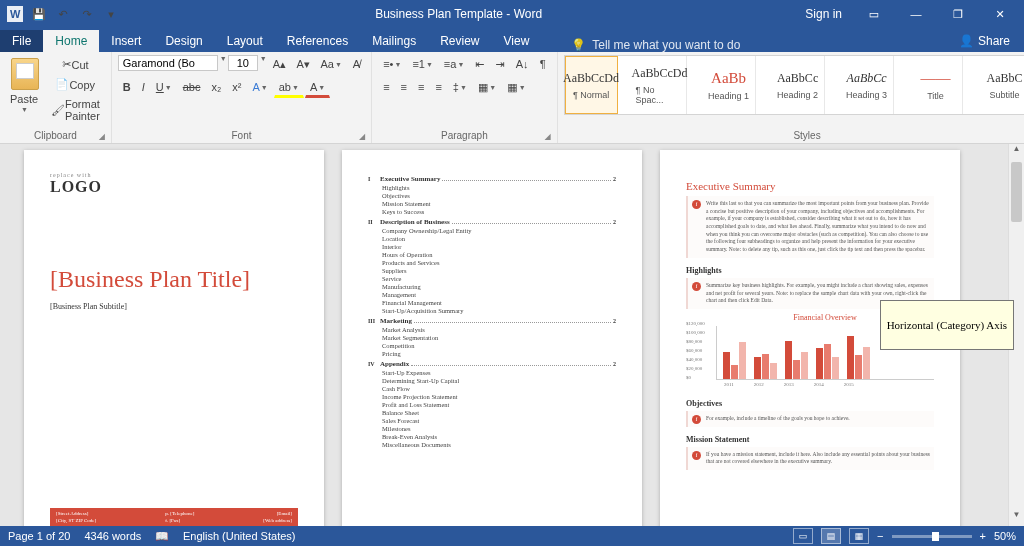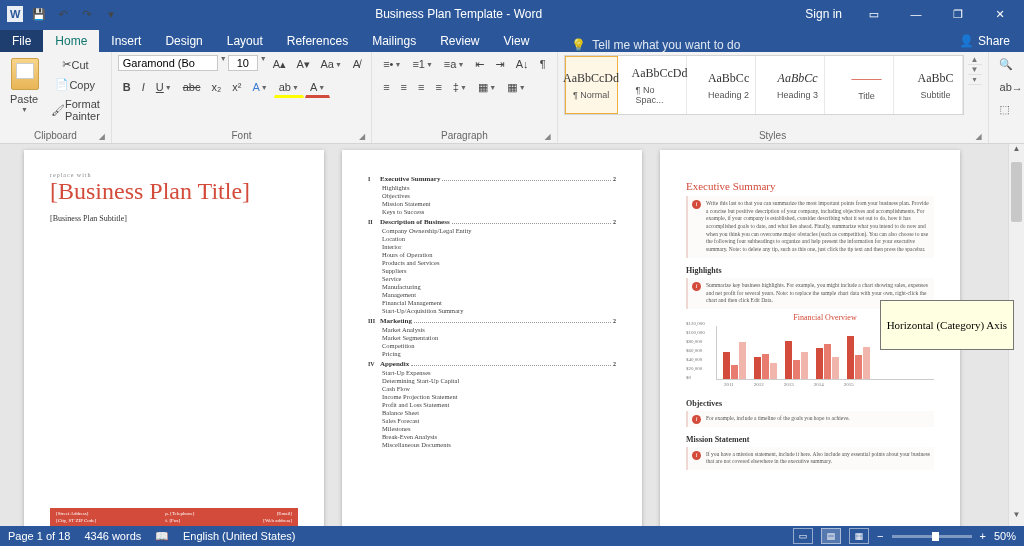--- a/index.html
+++ b/index.html
@@ -202,20 +202,24 @@
       <div class="styles-gallery" id="styles-gallery">
           <div class="style-item sel">
             <div class="prev ">AaBbCcDd</div>
             <div>¶ Normal</div>
           </div>
           <div class="style-item">
             <div class="prev ">AaBbCcDd</div>
             <div>¶ No Spac...</div>
           </div>
           <div class="style-item">
+            <div class="prev red">AaBb</div>
+            <div>Heading 1</div>
+          </div>
+          <div class="style-item">
             <div class="prev ">AaBbCc</div>
             <div>Heading 2</div>
           </div>
           <div class="style-item">
             <div class="prev ital">AaBbCc</div>
             <div>Heading 3</div>
           </div>
           <div class="style-item">
             <div class="prev red">——</div>
             <div>Title</div>
@@ -242,20 +246,21 @@
     </div>
     <div class="glabel"></div>
   </div>
 
 </div>
 
 <div class="workspace">
 
   <div class="page p1">
     <div class="logo-label">replace with</div>
+    <div class="logo">LOGO</div>
     <div class="bp-title">[Business Plan Title]</div>
     <div class="bp-sub">[Business Plan Subtitle]</div>
     <div class="footer">
       <div><span>[Street Address]</span><br><span>[City, ST ZIP Code]</span></div>
       <div><span>p. [Telephone]</span><br><span>f. [Fax]</span></div>
       <div style="text-align:right"><span>[Email]</span><br><span>[Web address]</span></div>
     </div>
   </div>
 
   <div class="page p2">
@@ -444,21 +449,21 @@
 
 <div class="tooltip">Horizontal (Category) Axis</div>
 
 <div class="scrollbar-v">
   <div class="arr" style="top:0">▲</div>
   <div class="thumb"></div>
   <div class="arr" style="bottom:0">▼</div>
 </div>
 
 <div class="statusbar">
-  <span>Page 1 of 18</span>
+  <span>Page 1 of 20</span>
   <span>4346 words</span>
   <span>📖</span>
   <span>English (United States)</span>
   <div class="right">
     <span class="viewbtn">▭</span>
     <span class="viewbtn" style="background:rgba(255,255,255,.2)">▤</span>
     <span class="viewbtn">▦</span>
     <span>−</span>
     <div class="zoom-slider"></div>
     <span>+</span>

